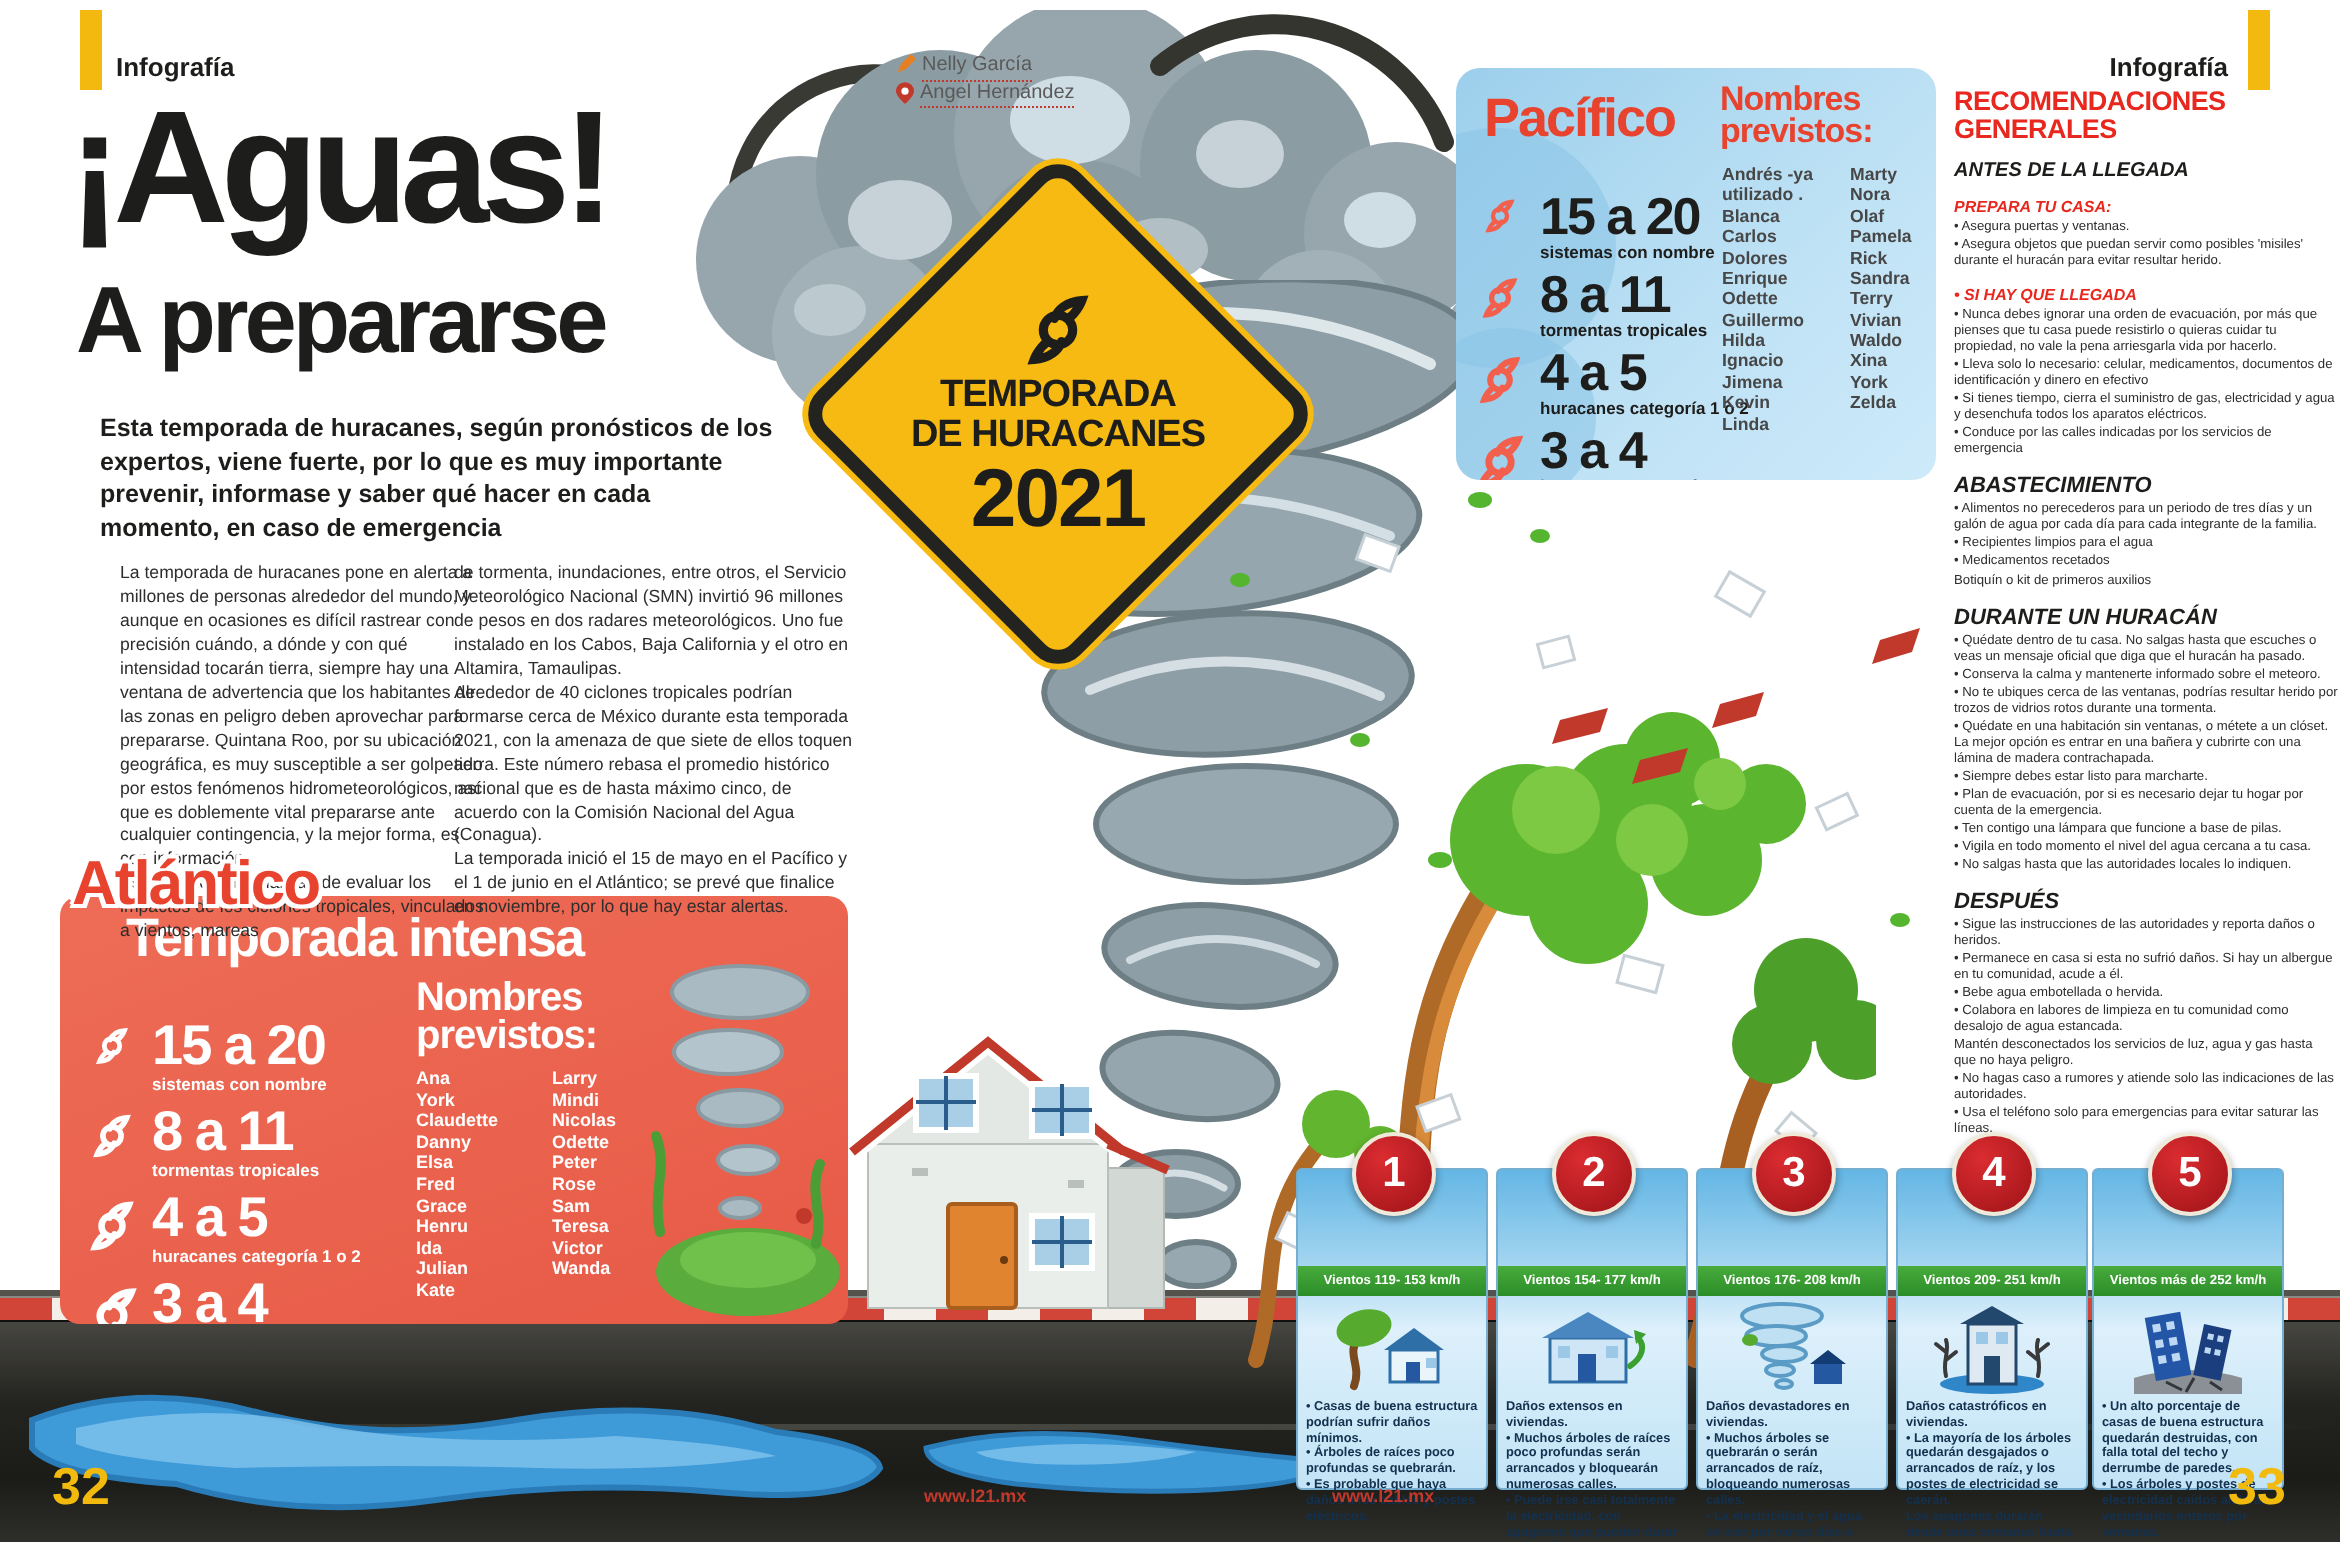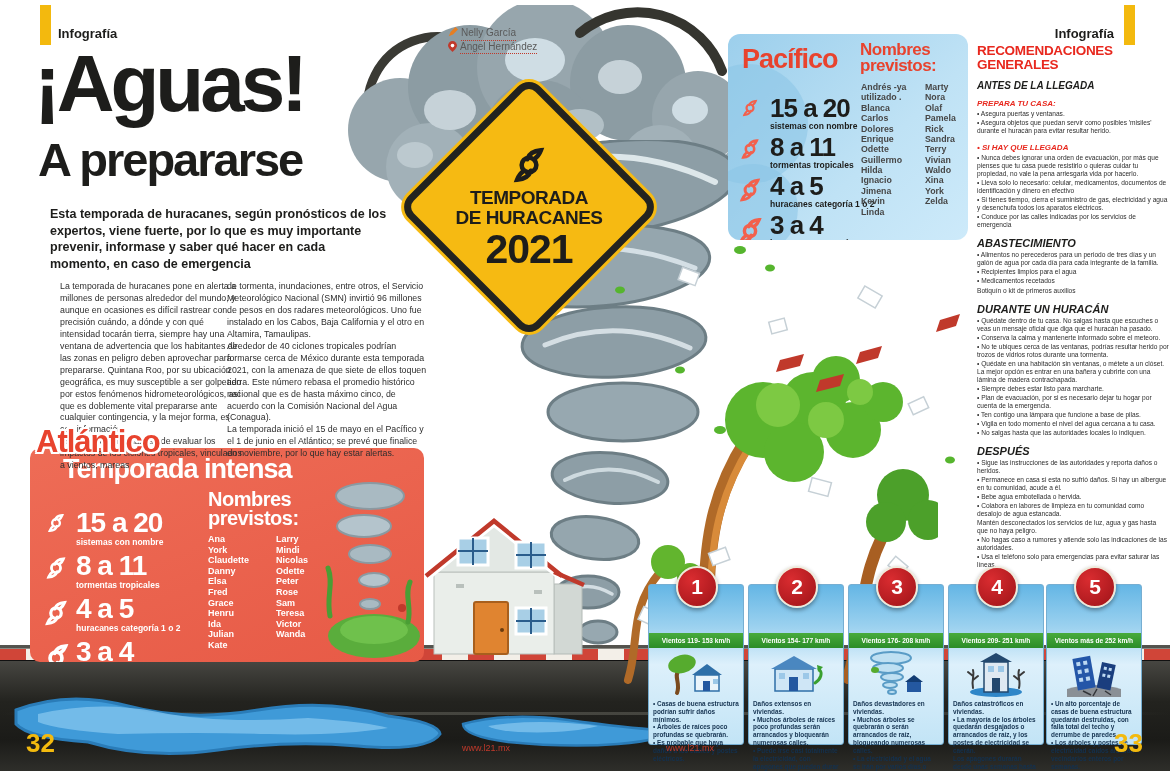--- a/index.html
+++ b/index.html
@@ -88,21 +88,21 @@
     background:linear-gradient(180deg,#64b6e5 0%,#9bd1ef 26%,#ddf0fb 50%,#c2e4f6 100%);z-index:6;}
   .card-num{position:absolute;top:-19px;left:27px;width:38px;height:38px;border-radius:50%;
     background:radial-gradient(circle at 35% 30%,#da2c30,#9e1318);border:2px solid #efe9da;color:#fff;
     font-size:21px;font-weight:900;display:flex;align-items:center;justify-content:center;box-shadow:0 2px 4px rgba(0,0,0,.4);}
   .card-band{margin-top:48px;height:15px;background:linear-gradient(180deg,#48ab3c,#2b8d28);color:#fff;font-size:6.6px;font-weight:700;display:flex;align-items:center;justify-content:center;}
   .card-icon{height:52px;display:flex;align-items:center;justify-content:center;}
   .card-text{padding:0 4px;font-size:6.4px;line-height:1.22;color:#13314f;font-weight:600;white-space:pre-line;}
 
   
   .pagenum{position:absolute;font-size:26px;font-weight:900;color:#f3ba0e;z-index:7;line-height:1;text-align:right;}
-  .url{position:absolute;top:743px;font-size:9px;font-weight:400;color:#c0392b;z-index:7;}
+  .url{position:absolute;top:743px;font-size:9px;font-weight:700;color:#c0392b;z-index:7;}
 </style>
 </head>
 <body>
 
 <svg width="0" height="0" style="position:absolute">
   <defs>
     <symbol id="hurr" viewBox="0 0 24 24">
       <circle cx="12" cy="12" r="4.2" fill="none" stroke="currentColor" stroke-width="2.6"></circle>
       <path d="M15 8.7C17.6 6.8 18.8 3.6 18.8 3.6c-4.4.3-7 2.6-7.8 5.1" fill="none" stroke="currentColor" stroke-width="2.6" stroke-linecap="round"></path>
       <path d="M9 15.3C6.4 17.2 5.2 20.4 5.2 20.4c4.4-.3 7-2.6 7.8-5.1" fill="none" stroke="currentColor" stroke-width="2.6" stroke-linecap="round"></path>

